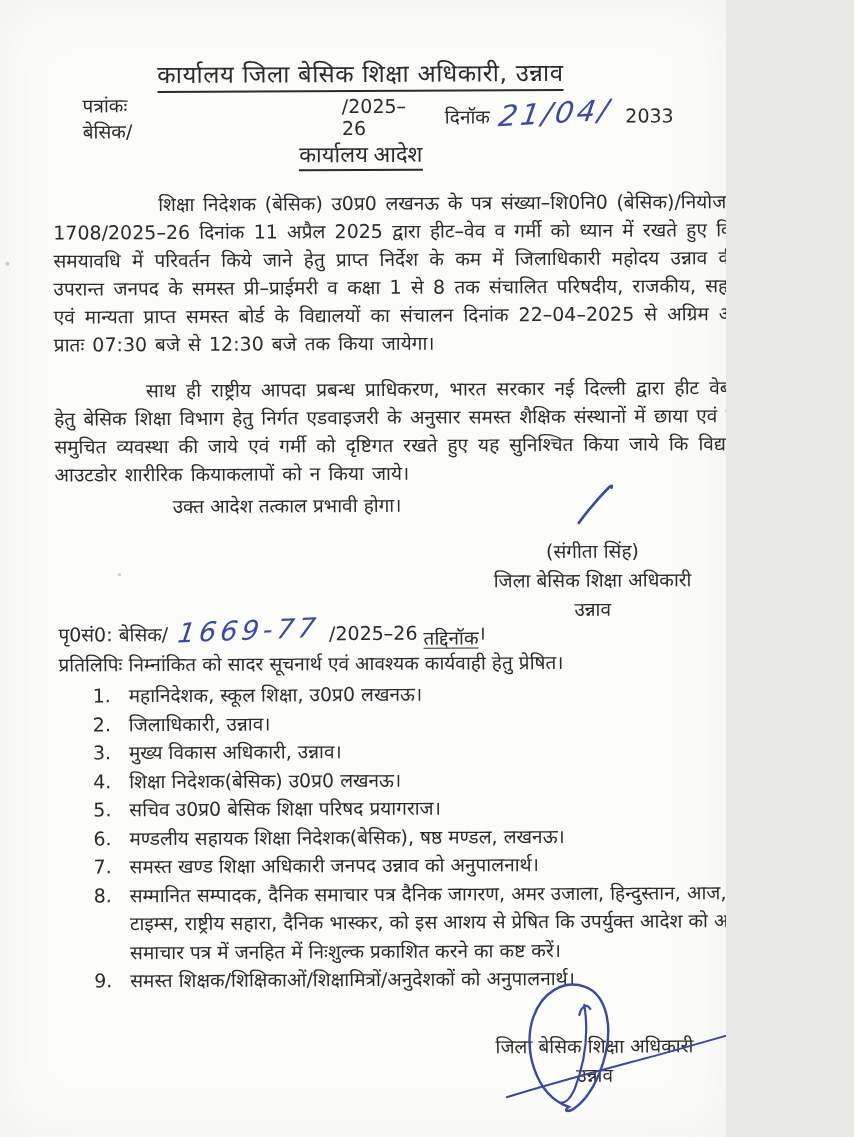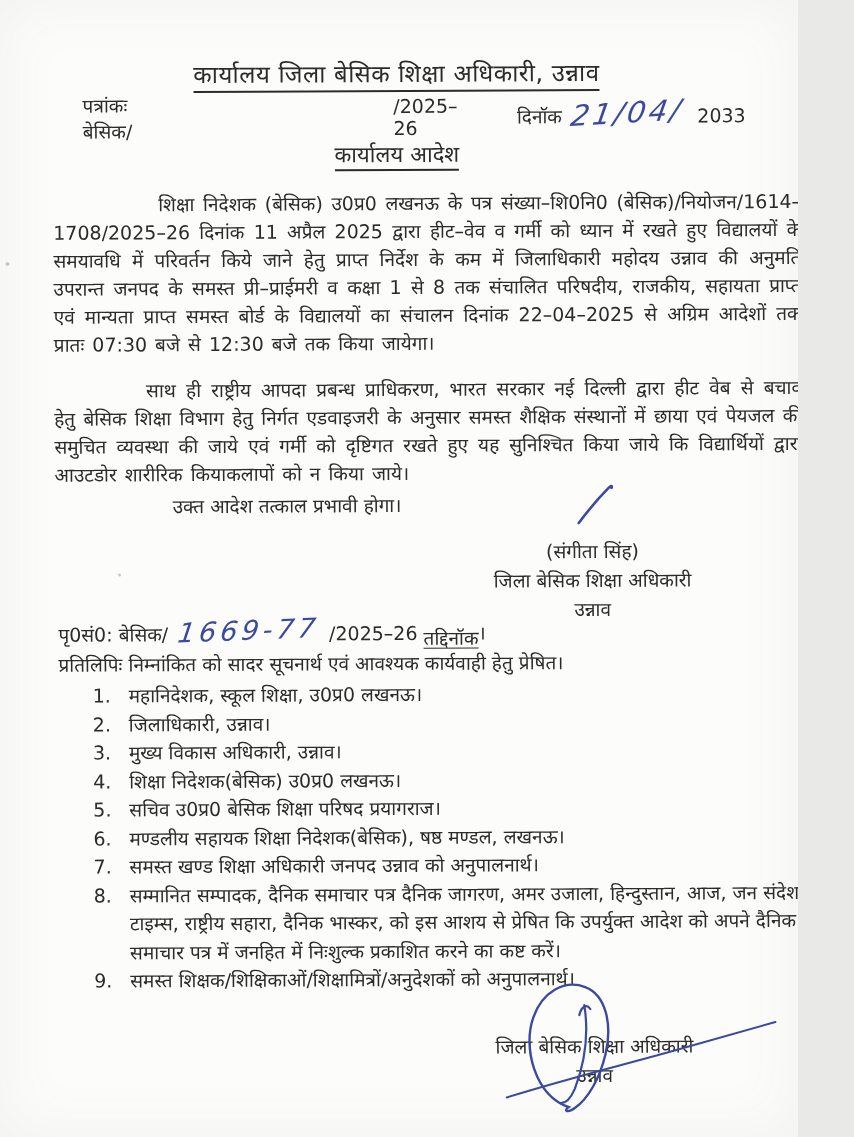--- a/index.html
+++ b/index.html
@@ -3,21 +3,21 @@
 <meta charset="utf-8">
 <style>
   html,body{margin:0;padding:0;}
   body{
     width:854px;height:1137px;
     background:#e9e9e7;
     font-family:"DejaVu Sans","Liberation Sans",sans-serif;
     -webkit-font-smoothing:antialiased;
   }
   .page{
-    position:relative;width:798px;height:1137px;overflow:hidden;
+    position:relative;width:726px;height:1137px;overflow:hidden;
     background:#fcfcfa;
     color:#2b2b2b;
     box-shadow:inset 0 0 60px rgba(120,120,110,0.08);
   }
   .scan{position:absolute;inset:0;transform:rotate(-0.3deg);}
   
   .doc-title{
     position:absolute;top:56px;left:0;width:100%;
     text-align:center;font-size:24px;font-weight:500;letter-spacing:.5px;
   }
@@ -35,21 +35,21 @@
   }
   .hand.date{
     font-size:29px;
     transform:skewX(-12deg) rotate(-3deg);
     margin:0 14px 0 10px;letter-spacing:3px;position:relative;top:-3px;
   }
   .order-heading{
     position:absolute;top:138px;left:0;width:100%;
     text-align:center;font-size:22px;font-weight:500;
   }
-  .order-heading span{border-bottom:2px solid #2b2b2b;padding-bottom:2px;}
+  .order-heading span{border-bottom:2px solid #2b2b2b;padding-bottom:2px;font-family:Liberation Serif, serif;}
   
   .para{
     position:absolute;left:55px;width:748px;
     font-size:19px;line-height:28px;text-align:justify;
     word-spacing:2px;
   }
   #para1{top:170px;text-indent:105px;}
   #para2{top:356px;text-indent:92px;}
   .effective-line{
     position:absolute;top:492px;left:173px;font-size:19px;

